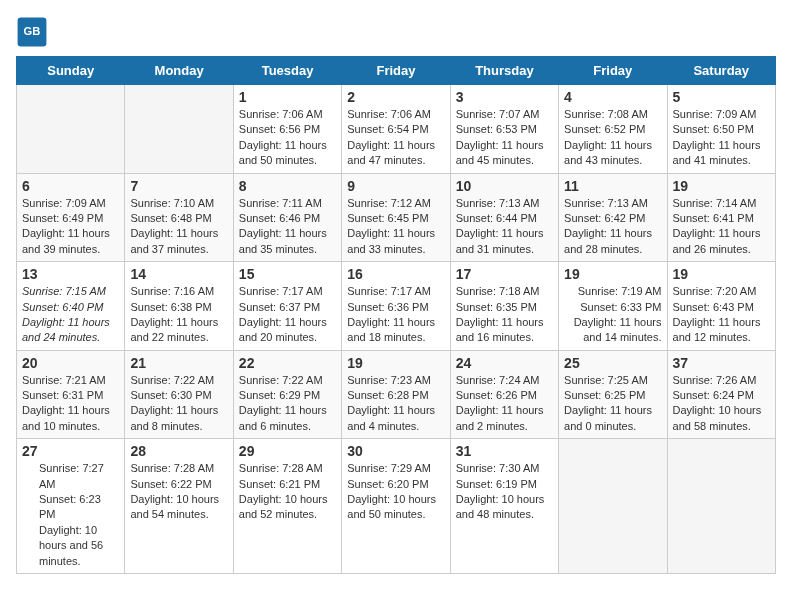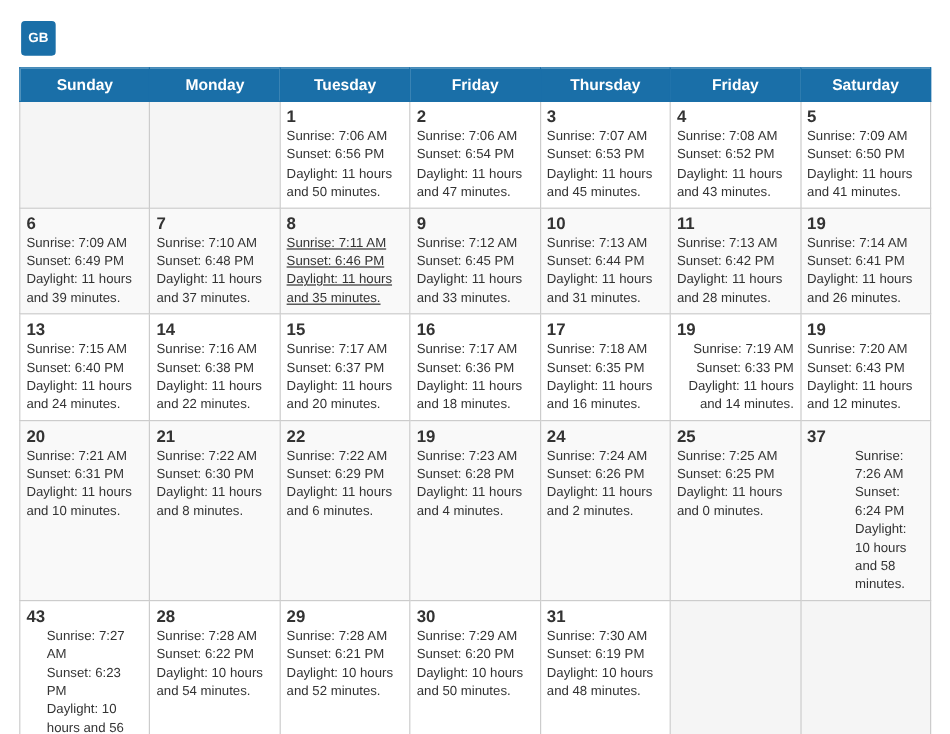--- a/index.html
+++ b/index.html
@@ -163,21 +163,21 @@
 Daylight: 11 hours and 39 minutes.</div>
         </td>
         <td>
           <span class="day-number">7</span>
           <div class="day-info" style="white-space: pre-line;">Sunrise: 7:10 AM
 Sunset: 6:48 PM
 Daylight: 11 hours and 37 minutes.</div>
         </td>
         <td>
           <span class="day-number">8</span>
-          <div class="day-info" style="white-space: pre-line; text-decoration: underline;">Sunrise: 7:11 AM
+          <div class="day-info" style="white-space: pre-line;">Sunrise: 7:11 AM
 Sunset: 6:46 PM
 Daylight: 11 hours and 35 minutes.</div>
         </td>
         <td>
           <span class="day-number">9</span>
           <div class="day-info" style="white-space: pre-line;">Sunrise: 7:12 AM
 Sunset: 6:45 PM
 Daylight: 11 hours and 33 minutes.</div>
         </td>
         <td>
@@ -195,21 +195,21 @@
         <td>
           <span class="day-number">19</span>
           <div class="day-info" style="white-space: pre-line;">Sunrise: 7:14 AM
 Sunset: 6:41 PM
 Daylight: 11 hours and 26 minutes.</div>
         </td>
       </tr>
       <tr>
         <td>
           <span class="day-number">13</span>
-          <div class="day-info" style="white-space: pre-line;">Sunrise: 7:15 AM
+          <div class="day-info" style="white-space: pre-line; font-style: italic;">Sunrise: 7:15 AM
 Sunset: 6:40 PM
 Daylight: 11 hours and 24 minutes.</div>
         </td>
         <td>
           <span class="day-number">14</span>
           <div class="day-info" style="white-space: pre-line;">Sunrise: 7:16 AM
 Sunset: 6:38 PM
 Daylight: 11 hours and 22 minutes.</div>
         </td>
         <td>
@@ -275,28 +275,28 @@
 Daylight: 11 hours and 2 minutes.</div>
         </td>
         <td>
           <span class="day-number">25</span>
           <div class="day-info" style="white-space: pre-line;">Sunrise: 7:25 AM
 Sunset: 6:25 PM
 Daylight: 11 hours and 0 minutes.</div>
         </td>
         <td>
           <span class="day-number">37</span>
-          <div class="day-info" style="white-space: pre-line; margin-left: 40px;">Sunrise: 7:26 AM
+          <div class="day-info" style="white-space: pre-line;">Sunrise: 7:26 AM
 Sunset: 6:24 PM
 Daylight: 10 hours and 58 minutes.</div>
         </td>
       </tr>
       <tr>
         <td>
-          <span class="day-number">43</span>
+          <span class="day-number">27</span>
           <div class="day-info" style="white-space: pre-line; margin-left: 17px;">Sunrise: 7:27 AM
 Sunset: 6:23 PM
 Daylight: 10 hours and 56 minutes.</div>
         </td>
         <td>
           <span class="day-number">28</span>
           <div class="day-info" style="white-space: pre-line;">Sunrise: 7:28 AM
 Sunset: 6:22 PM
 Daylight: 10 hours and 54 minutes.</div>
         </td>

